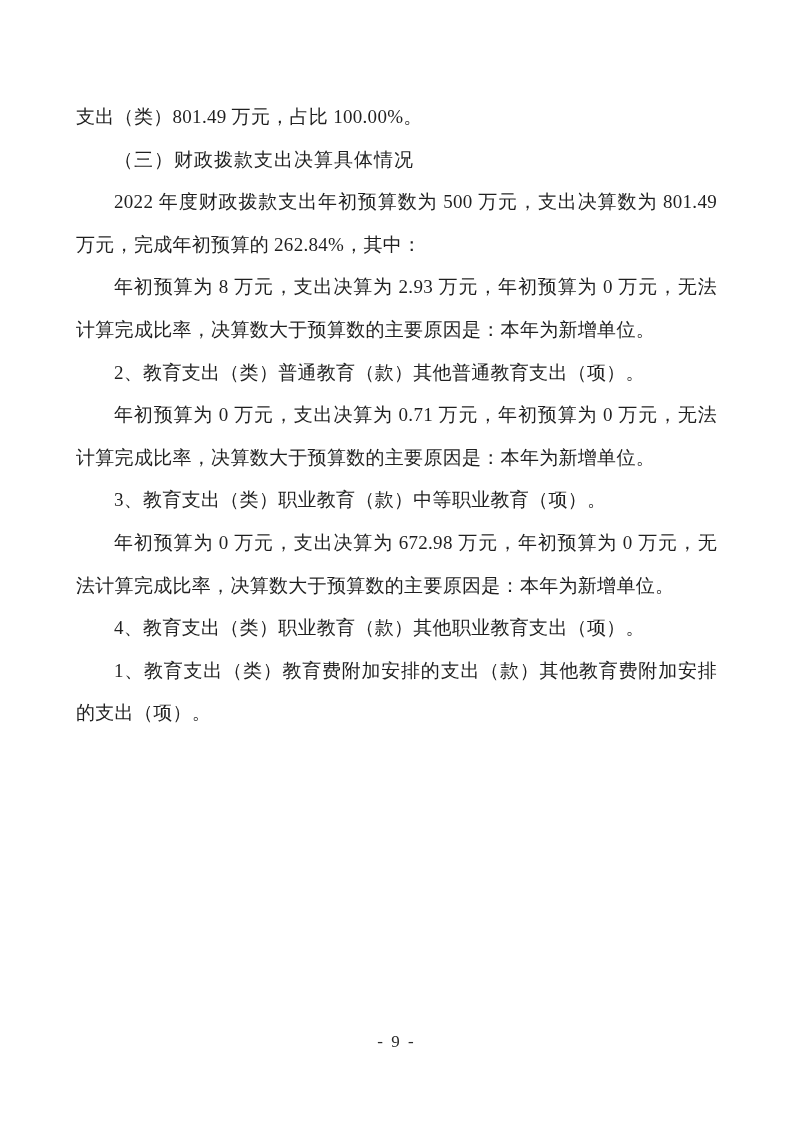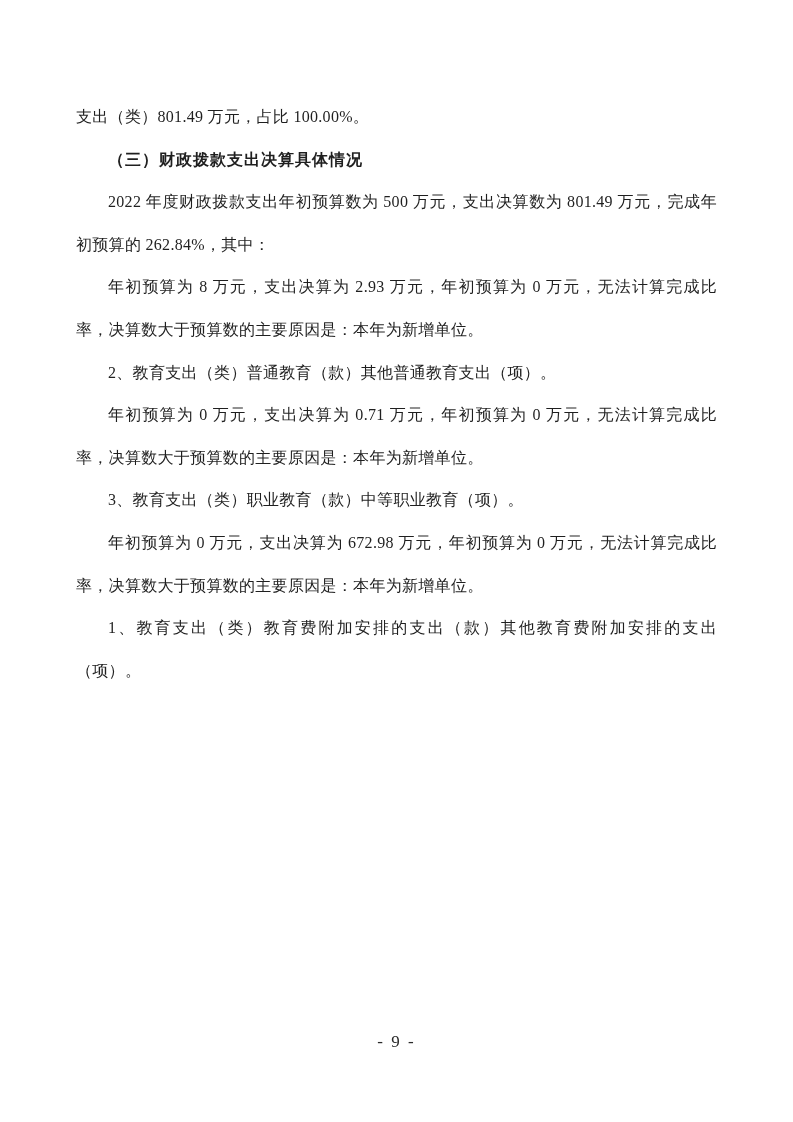--- a/index.html
+++ b/index.html
@@ -15,34 +15,34 @@
     background: #ffffff;
     overflow: hidden;
     font-family: "Liberation Serif", "DejaVu Serif", serif;
     color: #1f1f1f;
   }
   .content {
     position: absolute;
     left: 76px;
     right: 76px;
     top: 96px;
-    font-size: 16px;
+    font-size: 19px;
     line-height: 42.6px;
     text-align: justify;
     letter-spacing: 0.3px;
   }
   .content p {
     margin: 0;
     padding: 0;
   }
   .content p.indent {
     text-indent: 2em;
   }
   .content p.bold {
-    font-weight: bold;
+    font-weight: normal;
     letter-spacing: 1px;
   }
   .footer {
     position: absolute;
     left: 0;
     right: 0;
     top: 1032px;
     text-align: center;
     font-size: 17px;
     letter-spacing: 2px;
@@ -56,16 +56,17 @@
   <div class="content">
 
   <p>支出（类）801.49 万元，占比 100.00%。</p>
       <p class="indent bold">（三）财政拨款支出决算具体情况</p>
       <p class="indent">2022 年度财政拨款支出年初预算数为 500 万元，支出决算数为 801.49 万元，完成年初预算的 262.84%，其中：</p>
       <p class="indent">年初预算为 8 万元，支出决算为 2.93 万元，年初预算为 0 万元，无法计算完成比率，决算数大于预算数的主要原因是：本年为新增单位。</p>
       <p class="indent">2、教育支出（类）普通教育（款）其他普通教育支出（项）。</p>
       <p class="indent">年初预算为 0 万元，支出决算为 0.71 万元，年初预算为 0 万元，无法计算完成比率，决算数大于预算数的主要原因是：本年为新增单位。</p>
       <p class="indent">3、教育支出（类）职业教育（款）中等职业教育（项）。</p>
       <p class="indent">年初预算为 0 万元，支出决算为 672.98 万元，年初预算为 0 万元，无法计算完成比率，决算数大于预算数的主要原因是：本年为新增单位。</p>
+      <p class="indent">4、教育支出（类）职业教育（款）其他职业教育支出（项）。</p>
       <p class="indent">1、教育支出（类）教育费附加安排的支出（款）其他教育费附加安排的支出（项）。</p>
     </div>
   <div class="footer">- 9 -</div>
 </div>
 
 </body></html>

